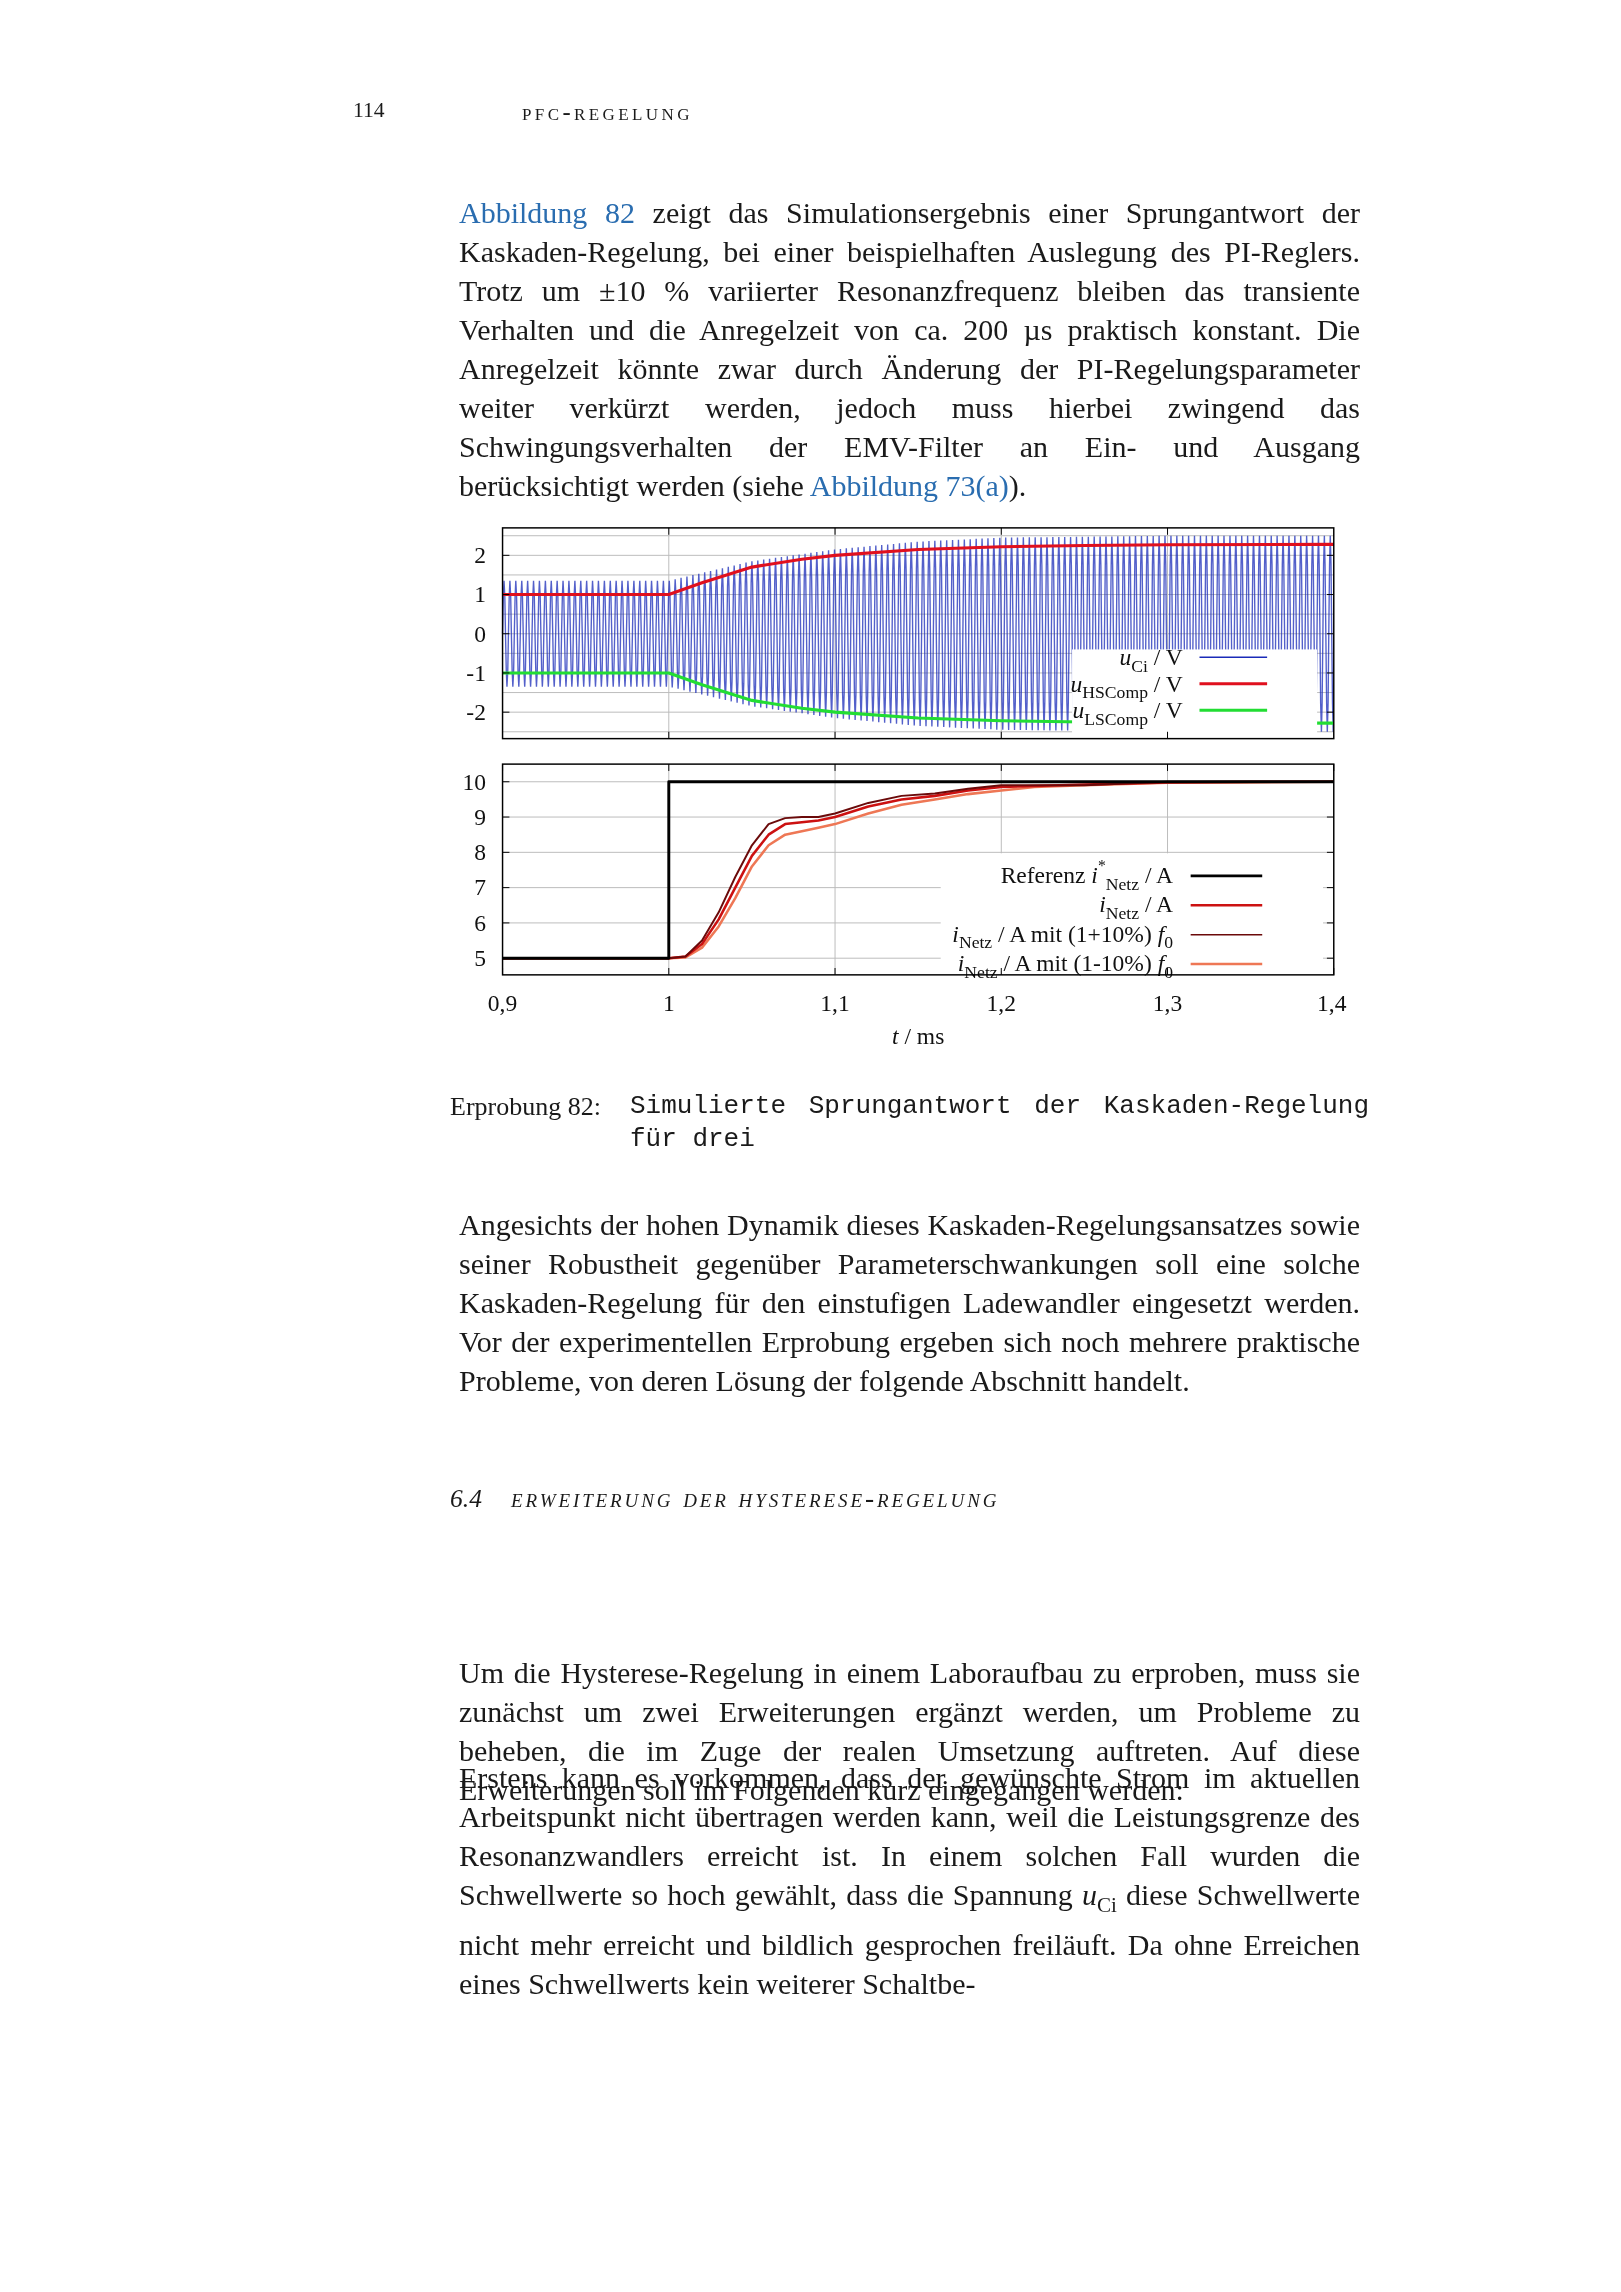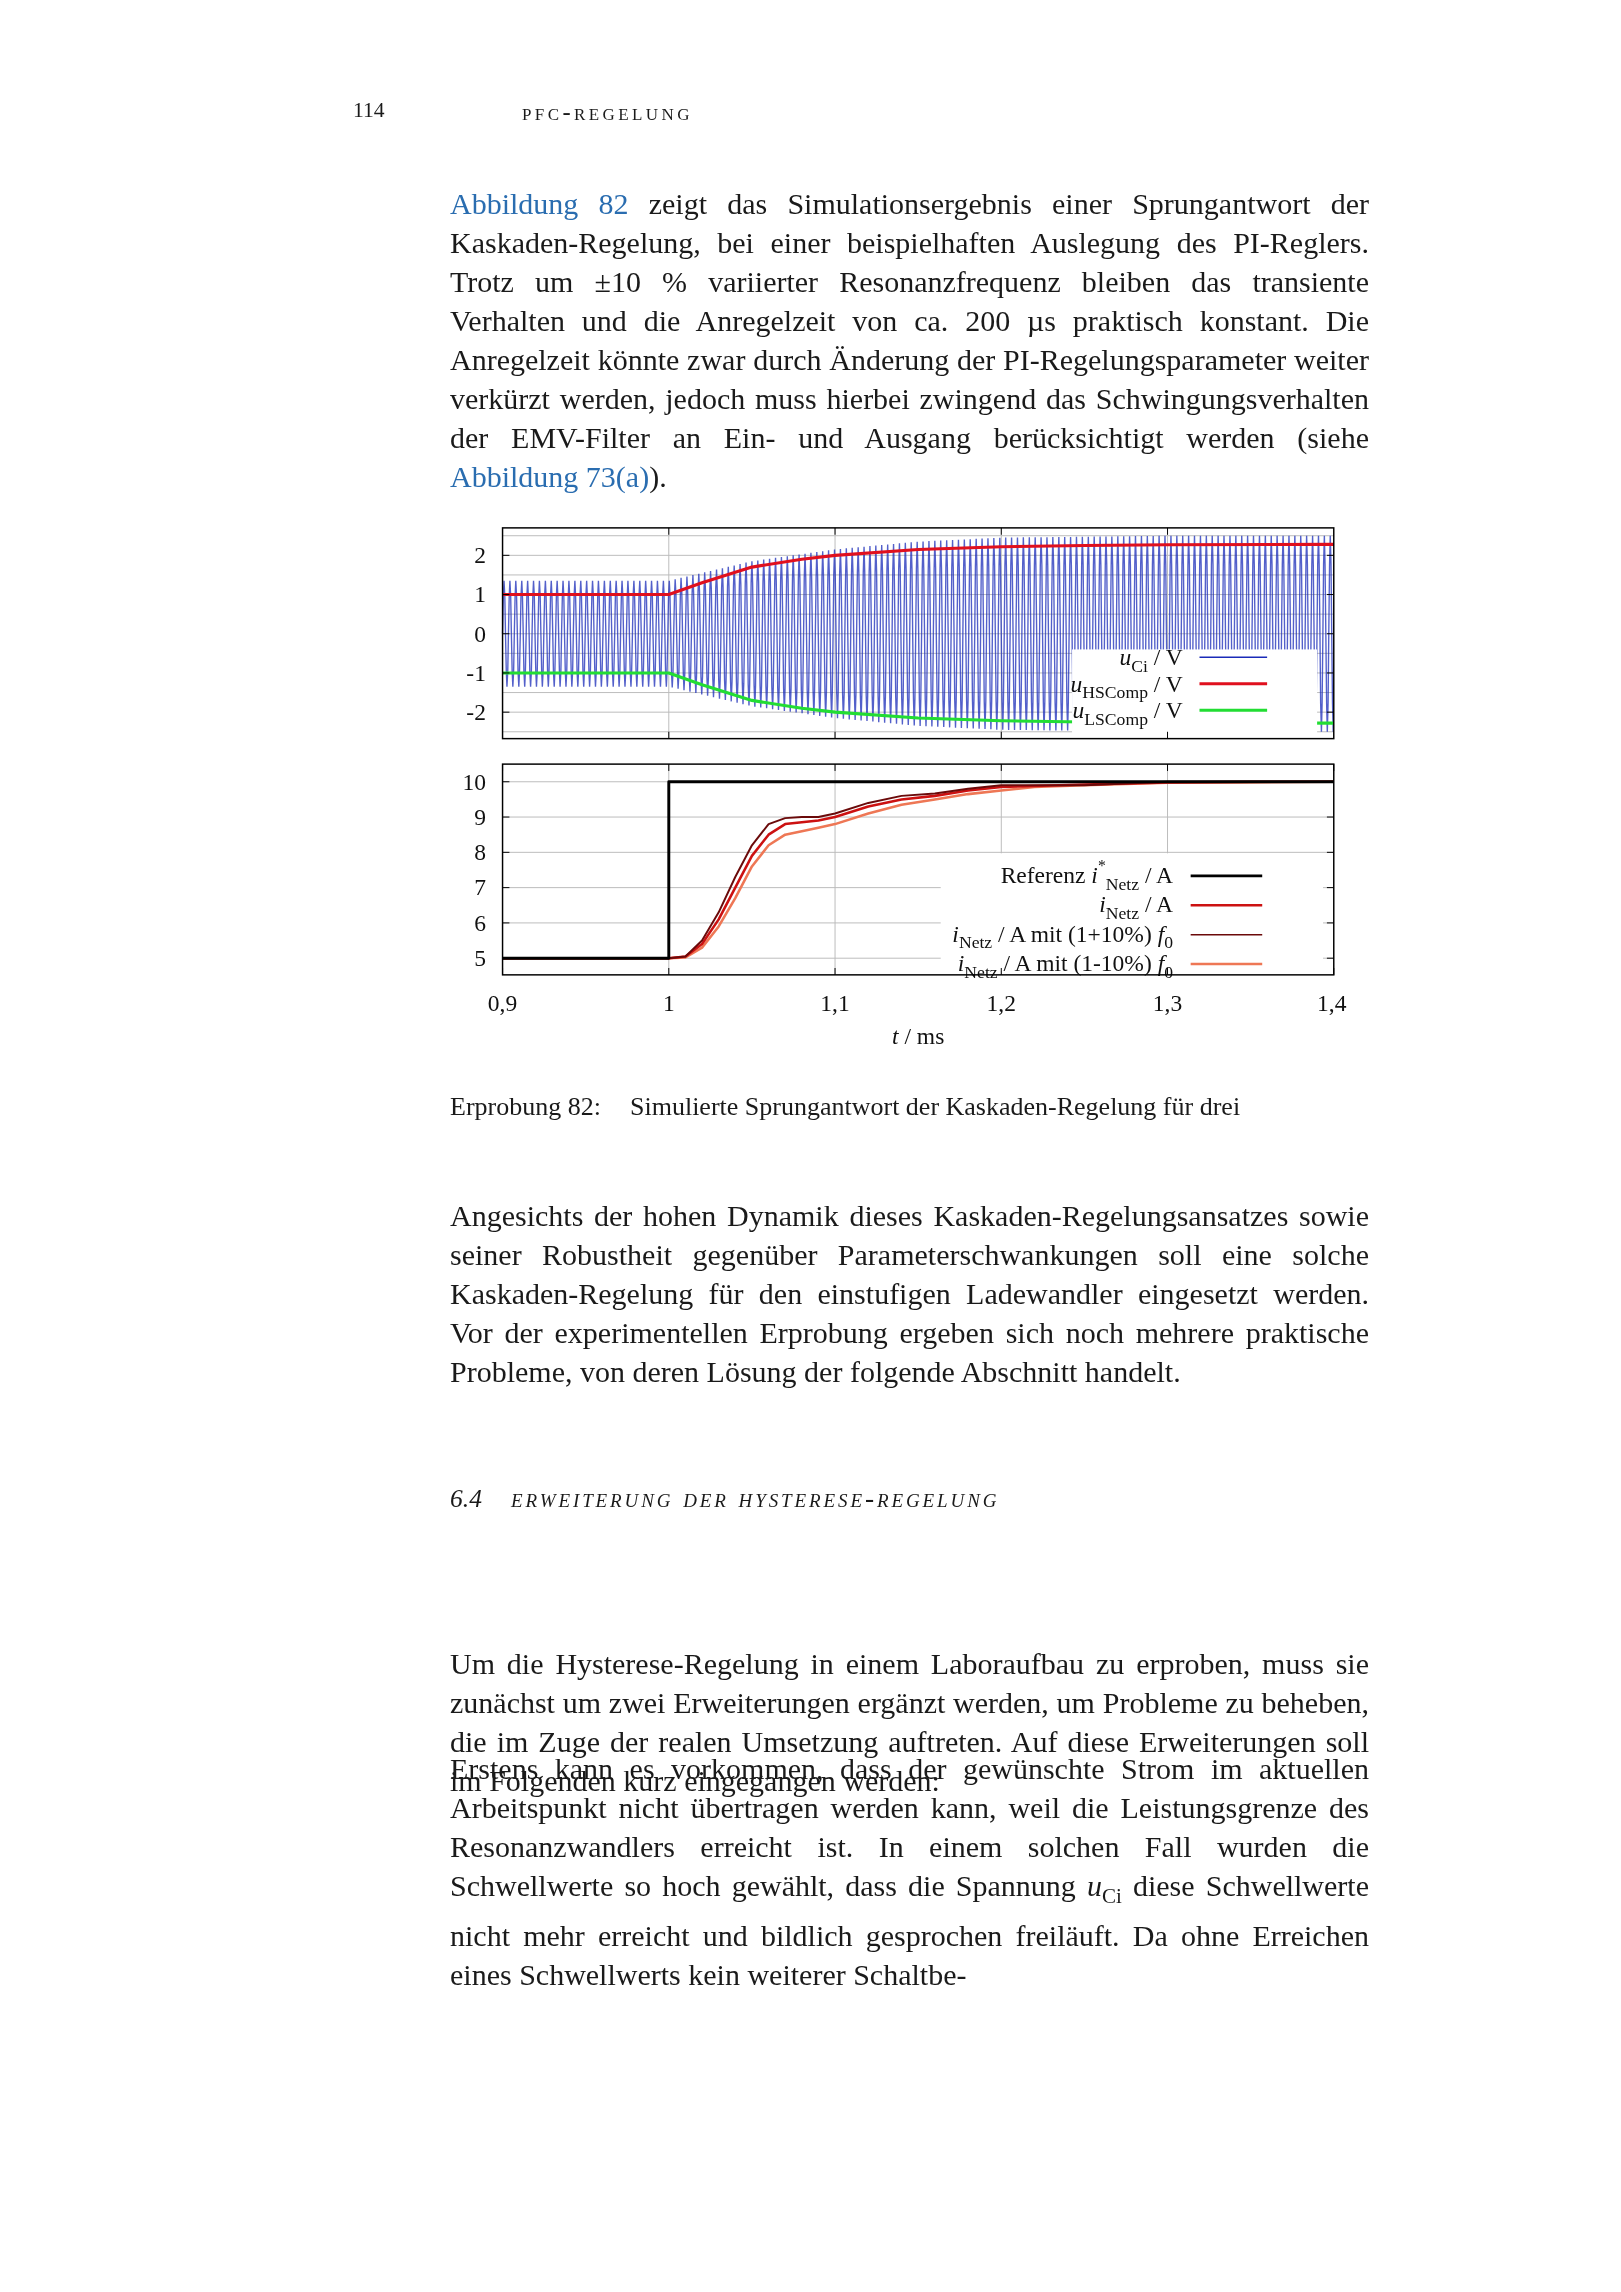--- a/index.html
+++ b/index.html
@@ -1,27 +1,27 @@
 <!DOCTYPE html>
 <html><head>
 <meta charset="utf-8">
 <style>
   html, body { margin: 0; padding: 0; background: #ffffff; }
   body { width: 1621px; height: 2293px; position: relative; font-family: "Liberation Serif", "DejaVu Serif", serif; color: #1a1a1a; }
   .runhead { position: absolute; top: 98px; left: 353px; font-size: 21.6px; }
   .runhead .pg { position: absolute; left: 0; top: 0; }
   .runhead .ch { position: absolute; left: 169px; top: 0; letter-spacing: 3.4px; font-variant: small-caps; text-transform: lowercase; font-size: 24.5px; white-space: nowrap; }
   .text-block { position: absolute; left: 450px; width: 919px; font-size: 30px; line-height: 39px; text-align: justify; }
-  .text-block p { margin: 0; }
+  .text-block p { margin: 9px; }
   .link { color: #2a6db0; }
   .fig { position: absolute; left: 431px; top: 515px; width: 941px; height: 559px; }
   .fig svg { position: absolute; left: 0; top: 0; }
   .caption { position: absolute; left: 450px; top: 1090px; width: 919px; font-size: 26px; line-height: 33px; }
   .caption .lbl { float: left; }
-  .caption .body { display: block; margin-left: 180px; text-align: justify; }
+  .caption .body { display: block; margin-left: 180px; text-align: justify; font-family: Liberation Mono, monospace; }
   .caption .body.l2 { text-align: left; }
   .section-heading { position: absolute; left: 450px; top: 1483px; font-size: 25.5px; white-space: nowrap; font-style: italic; }
   .section-heading .num { display: inline-block; width: 61px; }
   .section-heading .title { letter-spacing: 2.9px; font-variant: small-caps; text-transform: lowercase; font-size: 27.4px; }
   b { font-weight: normal; }
   .math { font-style: italic; }
   sub { font-size: 70%; font-style: normal; }
 </style>
 </head>
 <body>

